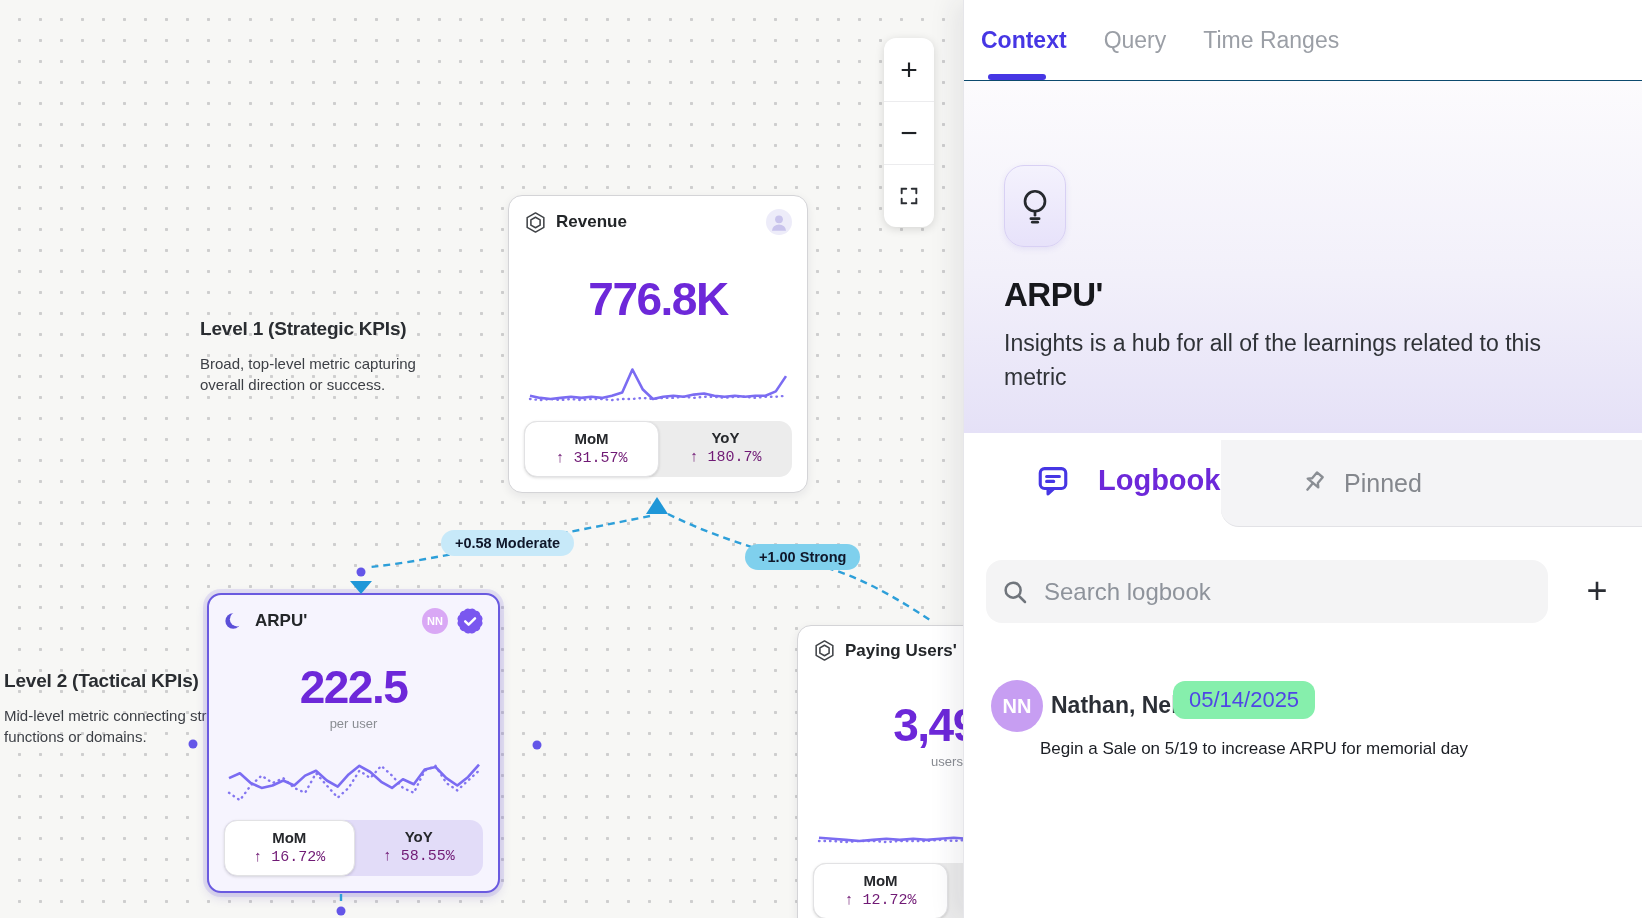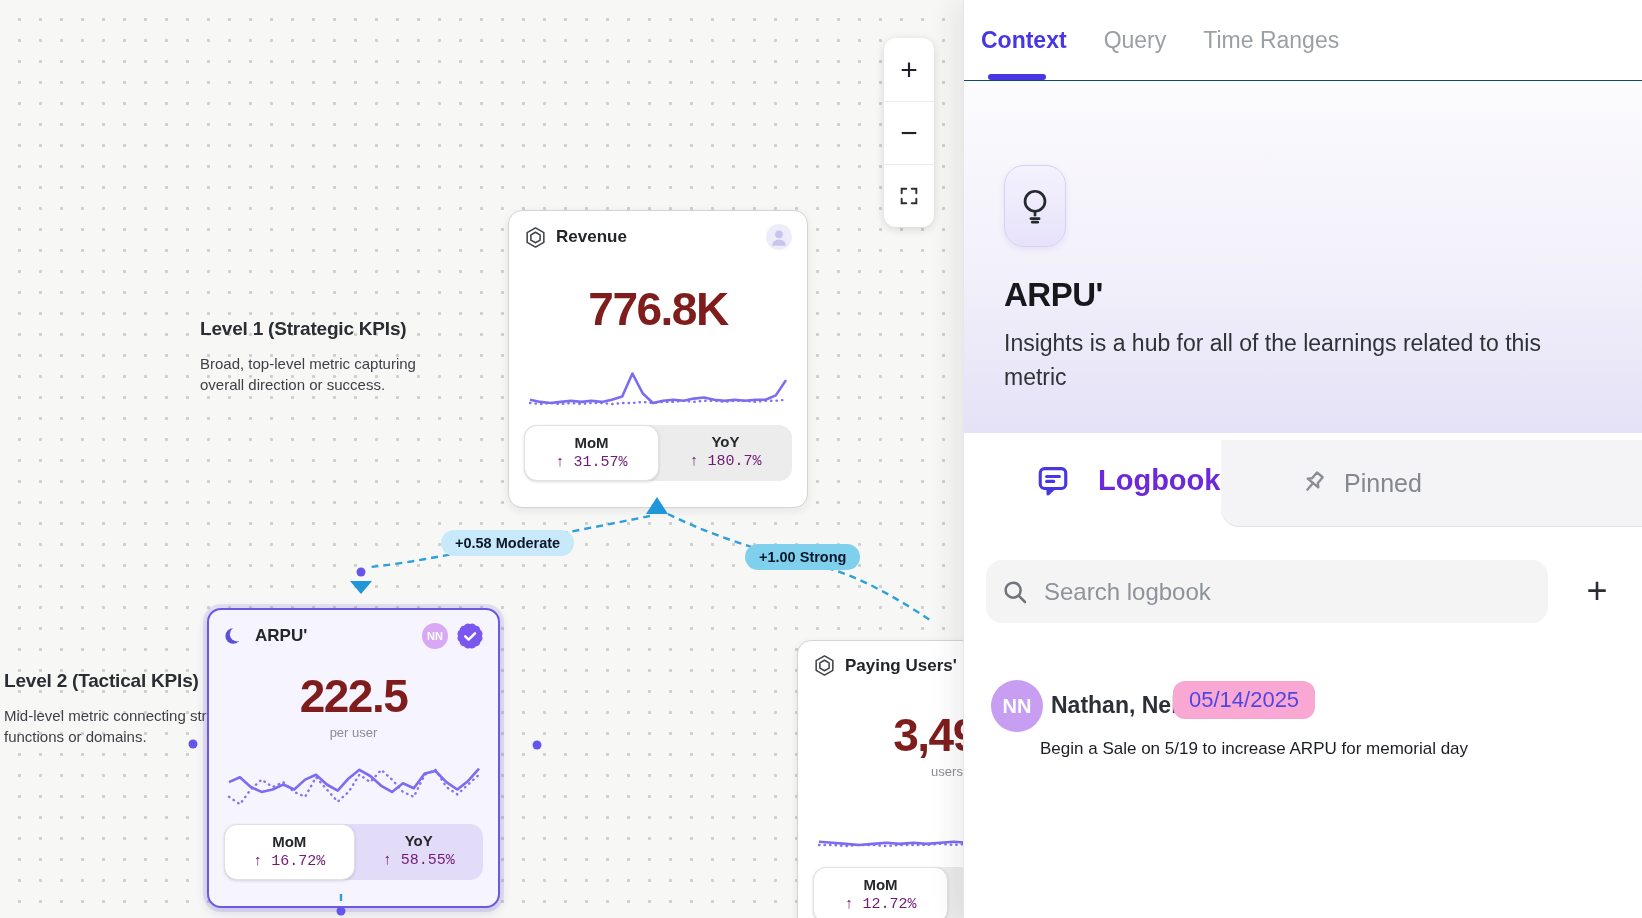--- a/index.html
+++ b/index.html
@@ -15,37 +15,37 @@
 
   .level-label { position:absolute; z-index:1; color:#2a2d31; }
   .level-title { font-size:19px; font-weight:800; letter-spacing:-.2px; }
   .level-desc  { font-size:15px; line-height:21px; color:#3c3f45; margin-top:13px; }
   .lv1 { left:200px; top:318px; width:250px; }
   .lv2 { left:4px;  top:670px; width:258px; }
 
   
   .card { position:absolute; z-index:2; background:#fff; border:1px solid #d4d4d7;
     border-radius:14px; box-shadow:0 3px 10px rgba(30,30,50,.08);
-    display:flex; flex-direction:column; padding:13px 15px 26px;margin-top:15px; }
+    display:flex; flex-direction:column; padding:13px 15px 15px; }
   .card-revenue { left:508px; top:195px; width:300px; height:298px; }
   .card-arpu { left:207px; top:593px; width:293px; height:300px;
     background:#f6f4fe; border:2px solid #6a5ae0;
     box-shadow:0 0 0 4px rgba(110,90,230,.14), 0 4px 12px rgba(60,40,160,.18); }
   .card-paying { left:797px; top:625px; width:300px; height:310px; }
   .card-head { display:flex; align-items:center; gap:9px; }
   .card-title { font-size:17px; font-weight:700; color:#232629; }
   .spacer { flex:1; }
   .owner-avatar { width:26px; height:26px; border-radius:50%; background:#edecf9;
     display:flex; align-items:center; justify-content:center; overflow:hidden; }
   .nn-badge { width:26px; height:26px; border-radius:50%; background:#d9a8f5;
     color:#fff; font-size:11px; font-weight:700; display:flex; align-items:center;
     justify-content:center; }
   .value-wrap { flex:1; display:flex; flex-direction:column; align-items:center;
     justify-content:center; }
-  .metric-value { font-size:46px; font-weight:800; letter-spacing:-1.5px; color:#7f1d1d; }
+  .metric-value { font-size:46px; font-weight:800; letter-spacing:-1.5px; color:#6d28d9; }
   .metric-unit { font-size:13px; color:#8a8d93; margin-top:2px; }
   .spark { display:block; margin:0 auto 10px; }
   .spark .solid  { fill:none; stroke:#7b6cf2; stroke-width:2.6; stroke-linejoin:round; }
   .spark .dotted { fill:none; stroke:#8476f0; stroke-width:2.4; stroke-linecap:round;
     stroke-dasharray:.5 5; }
   .stats { display:flex; border-radius:13px; background:#ececec; }
   .card-arpu .stats { background:#e2dcf8; }
   .stat { flex:1; padding:8px 0 9px; text-align:center; border-radius:13px; }
   .stat-active { background:#fff; border:1px solid #e2e2e4;
     box-shadow:0 1px 3px rgba(0,0,0,.14); }
@@ -111,21 +111,21 @@
     display:flex; align-items:center; justify-content:center; font-size:36px;
     font-weight:300; color:#2a2d33; cursor:pointer; }
 
   .entry { position:absolute; left:0; top:672px; width:100%; }
   .entry-avatar { position:absolute; left:27px; top:8px; width:52px; height:52px;
     border-radius:50%; background:#c79ef2; color:#fff; font-size:20px; font-weight:700;
     display:flex; align-items:center; justify-content:center; }
   .entry-author { position:absolute; left:87px; top:20px; font-size:23px;
     font-weight:700; color:#2b2f36; }
   .entry-date { position:absolute; left:209px; top:9px; height:38px; padding:0 16px;
-    background:#f9a8d4; border-radius:12px; color:#4f46e5; font-size:22px;
+    background:#86efac; border-radius:12px; color:#4f46e5; font-size:22px;
     display:flex; align-items:center; }
   .entry-body { position:absolute; left:76px; top:58px; width:480px; font-size:17px;
     line-height:38px; color:#1b1e24; }
 
   .icon { display:inline-flex; }
 </style>
 </head>
 <body>
 
 <div class="canvas">

